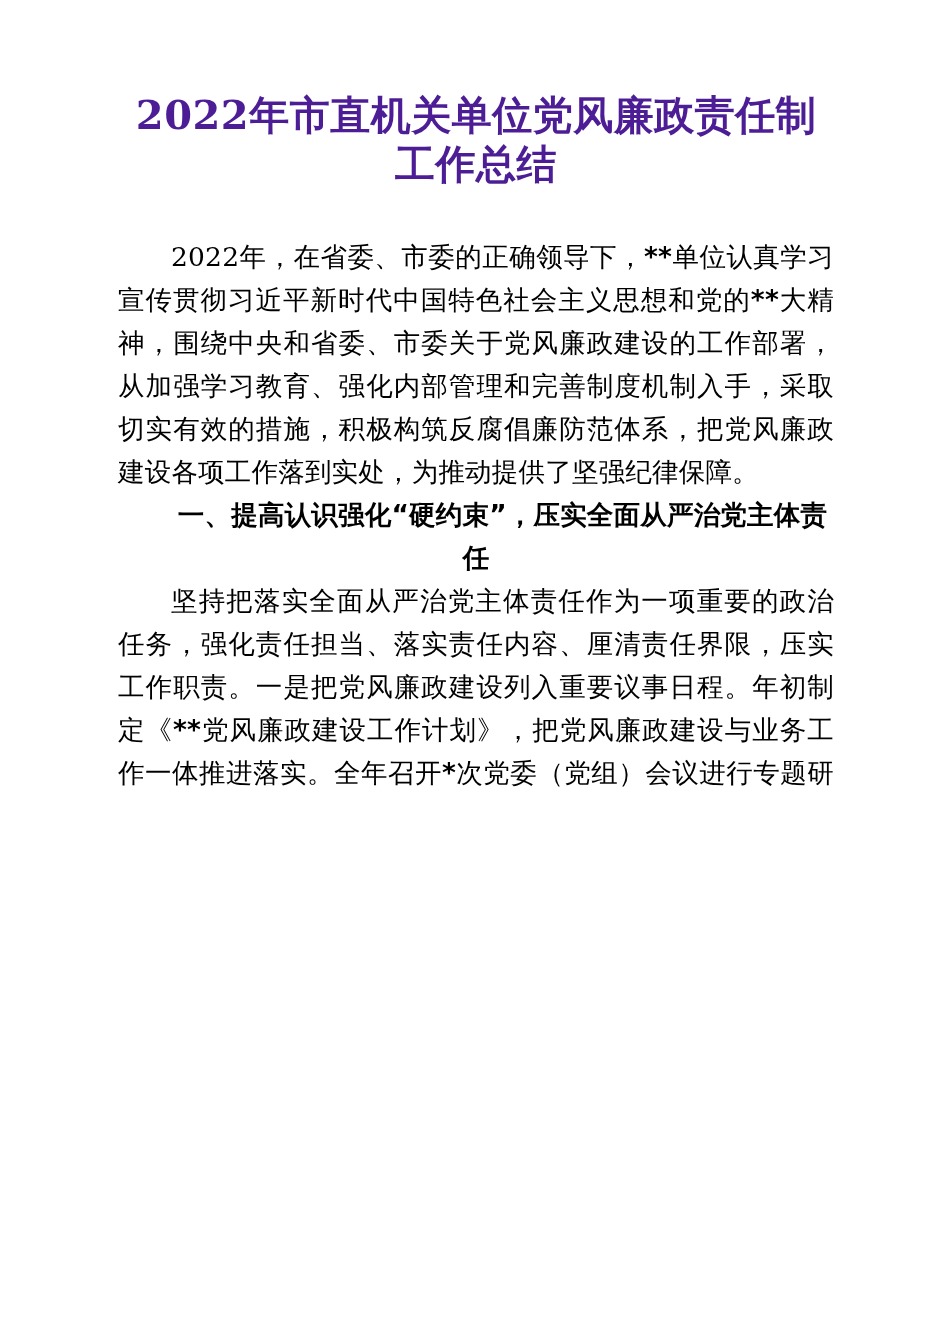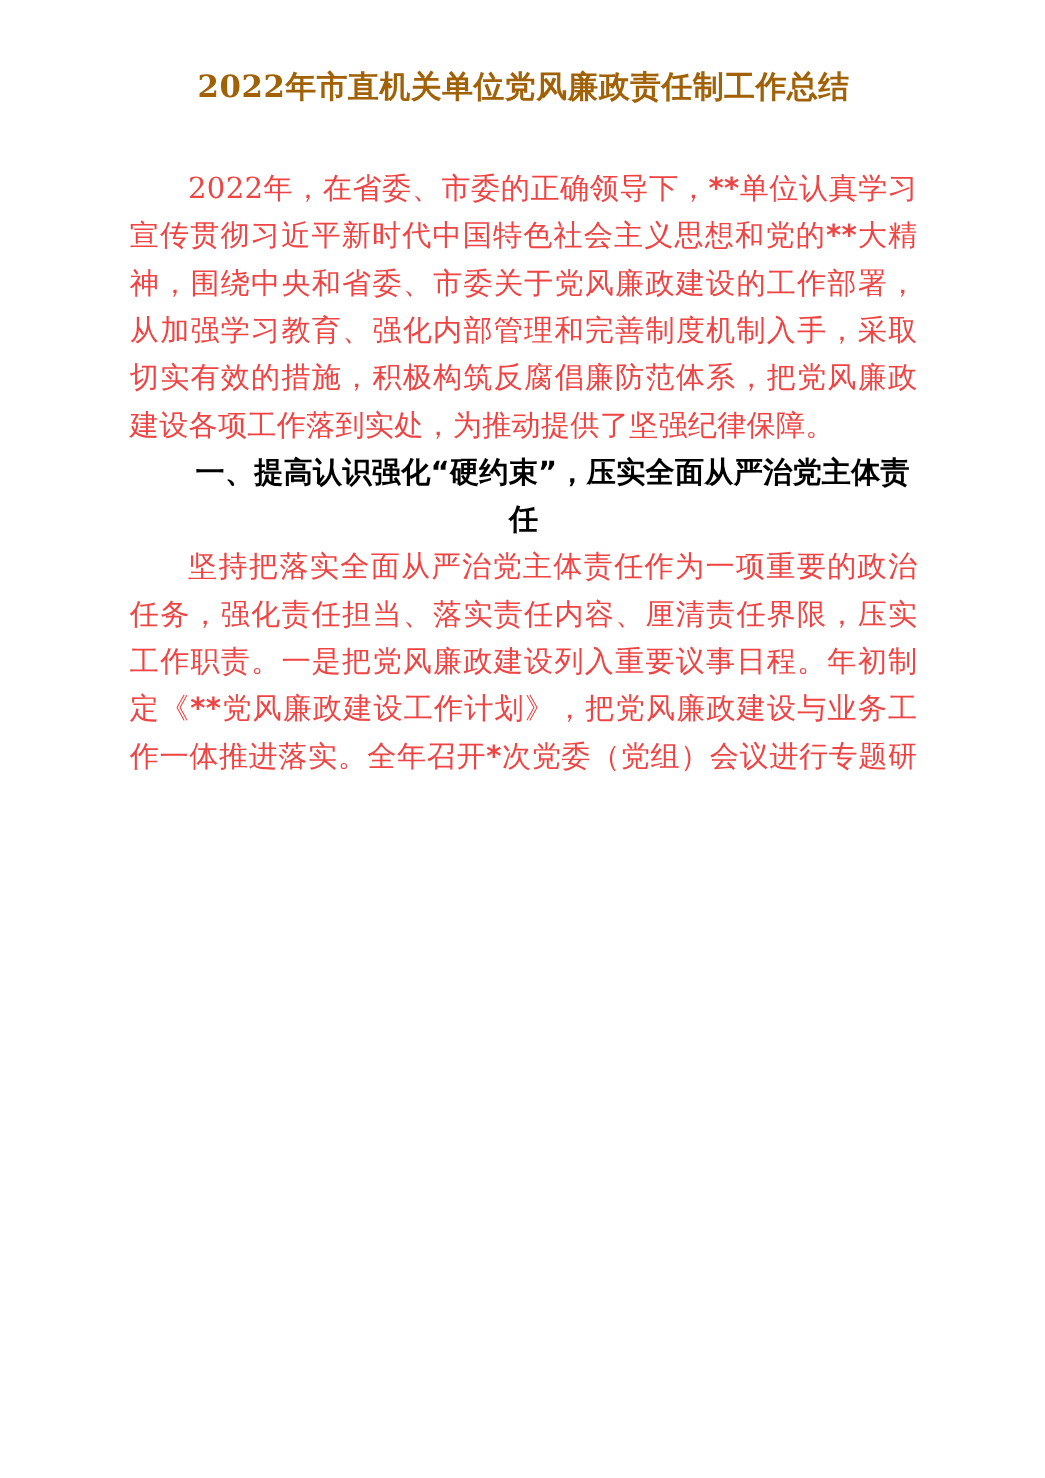--- a/index.html
+++ b/index.html
@@ -28,42 +28,42 @@
   .content {
     position: absolute;
     left: 118px;
     top: 0;
     width: 716px;
   }
 
   
   .doc-title {
     margin: 0;
-    padding-top: 54px;
+    padding-top: 90px;
     font-family: "DejaVu Serif", "Liberation Serif", serif;
     font-weight: 700;
-    font-size: 28px;
+    font-size: 40px;
     line-height: 49px;
     text-align: center;
     letter-spacing: 0.5px;
-    color: #a16207;
+    color: #4c1d95;
   }
 
   
   .para {
     margin: 0;
     font-family: "DejaVu Serif", "Liberation Serif", serif;
     font-weight: 400;
     font-size: 26.5px;
     line-height: 43px;
     text-align: justify;
     text-align-last: left;
     text-justify: inter-ideograph;
     text-indent: 2em;
-    color: #ef4444;
+    color: #000000;
     letter-spacing: 0.2px;
   }
 
   .para-lead {
     margin-top: 47px;
   }
 
   
   .section-heading {
     margin: 0;

